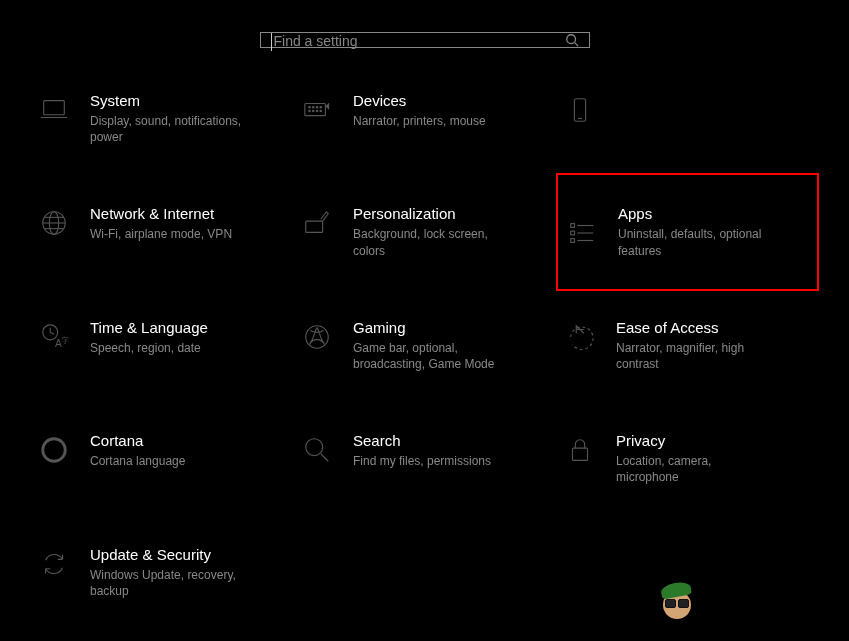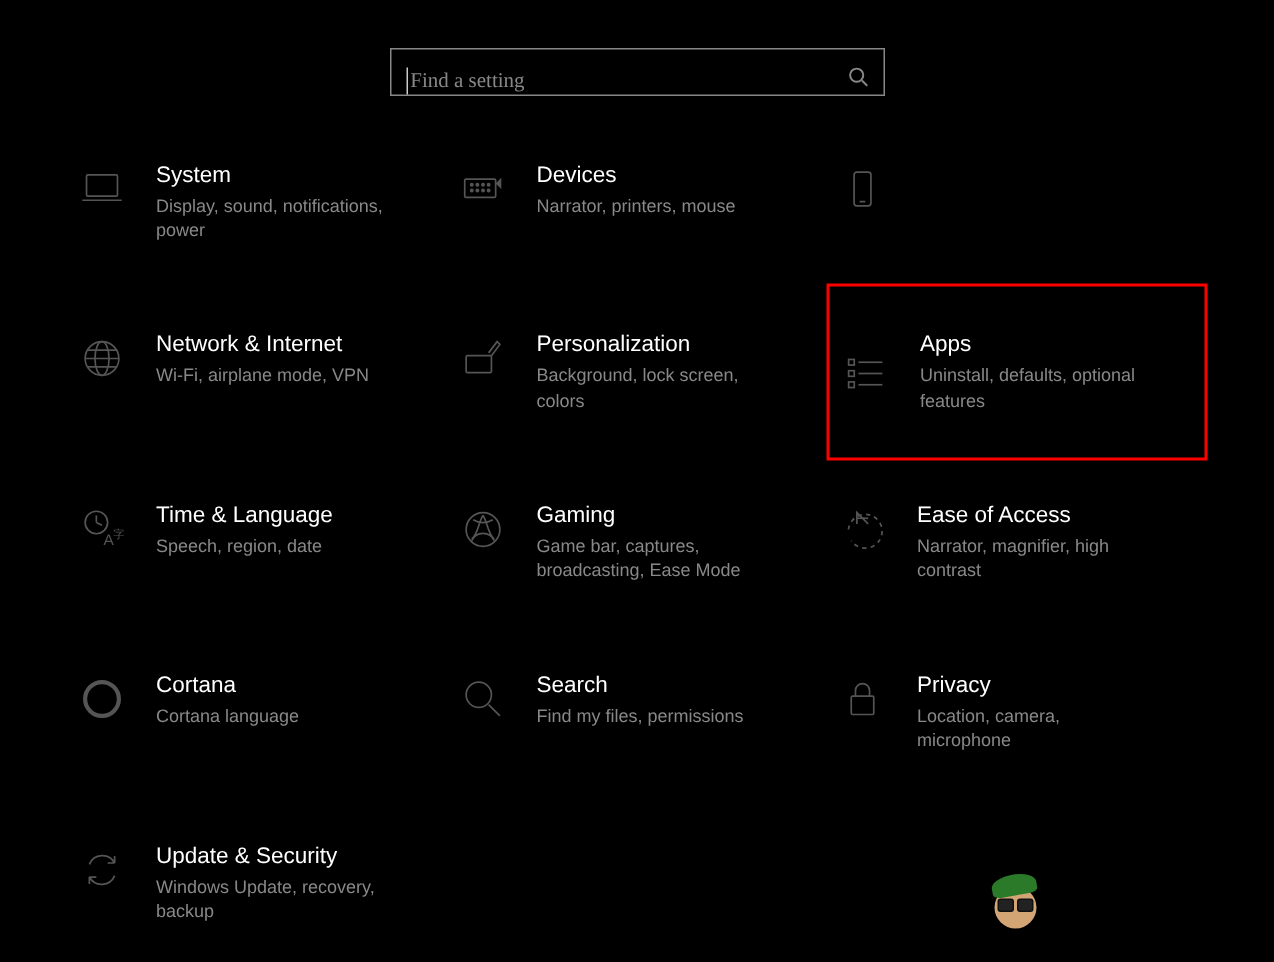--- a/index.html
+++ b/index.html
@@ -17,27 +17,26 @@
       position: relative;
     }
     .search-wrapper {
       display: flex;
       justify-content: center;
       padding-top: 32px;
       padding-bottom: 40px;
     }
     .search-box {
       width: 330px;
-      height: 32px;
+      height: 16px;
       background: #000;
       border: 1px solid #888;
       display: flex;
-      align-items: flex-end;
+      align-items: flex-start;
       padding: 0 10px;
-      font-family: Liberation Serif, serif;
     }
     .search-input {
       flex: 1;
       background: transparent;
       border: none;
       outline: none;
       color: #ccc;
       font-size: 14px;
       font-family: inherit;
     }
@@ -55,21 +54,21 @@
       height: 14px;
       stroke: #888;
       fill: none;
       stroke-width: 1.5;
     }
     .grid {
       display: grid;
       grid-template-columns: repeat(3, 1fr);
       column-gap: 0;
       row-gap: 52px;
-      padding: 0 44px;
+      padding: 0 30px;
     }
     .tile {
       display: flex;
       align-items: flex-start;
       gap: 20px;
       padding: 4px 8px;
       cursor: pointer;
     }
     .tile.highlighted {
       border: 2px solid #ff0000;
@@ -283,21 +282,21 @@
 
   <div class="tile">
     <span class="tile-icon">
       <svg viewBox="0 0 32 32">
           <circle cx="16" cy="16" r="12"></circle>
           <path d="M9 9 C14 12 18 12 23 9 M8 24 C11 17 21 17 24 24 M16 6 C13 10 13 18 8 23 M16 6 C19 10 19 18 24 23"></path>
         </svg>
     </span>
     <div class="tile-text">
       <span class="tile-title">Gaming</span>
-      <span class="tile-desc">Game bar, captures, broadcasting, Ease Mode</span>
+      <span class="tile-desc">Game bar, optional, broadcasting, Game Mode</span>
     </div>
   </div>
 
   <div class="tile">
     <span class="tile-icon">
       <svg viewBox="0 0 32 32">
           <path d="M6 16 A12 12 0 1 1 8 24" stroke-dasharray="3 3"></path>
           <path d="M12 12 L12 4 L20 12"></path>
           <line x1="12" y1="8" x2="20" y2="8"></line>
         </svg>

